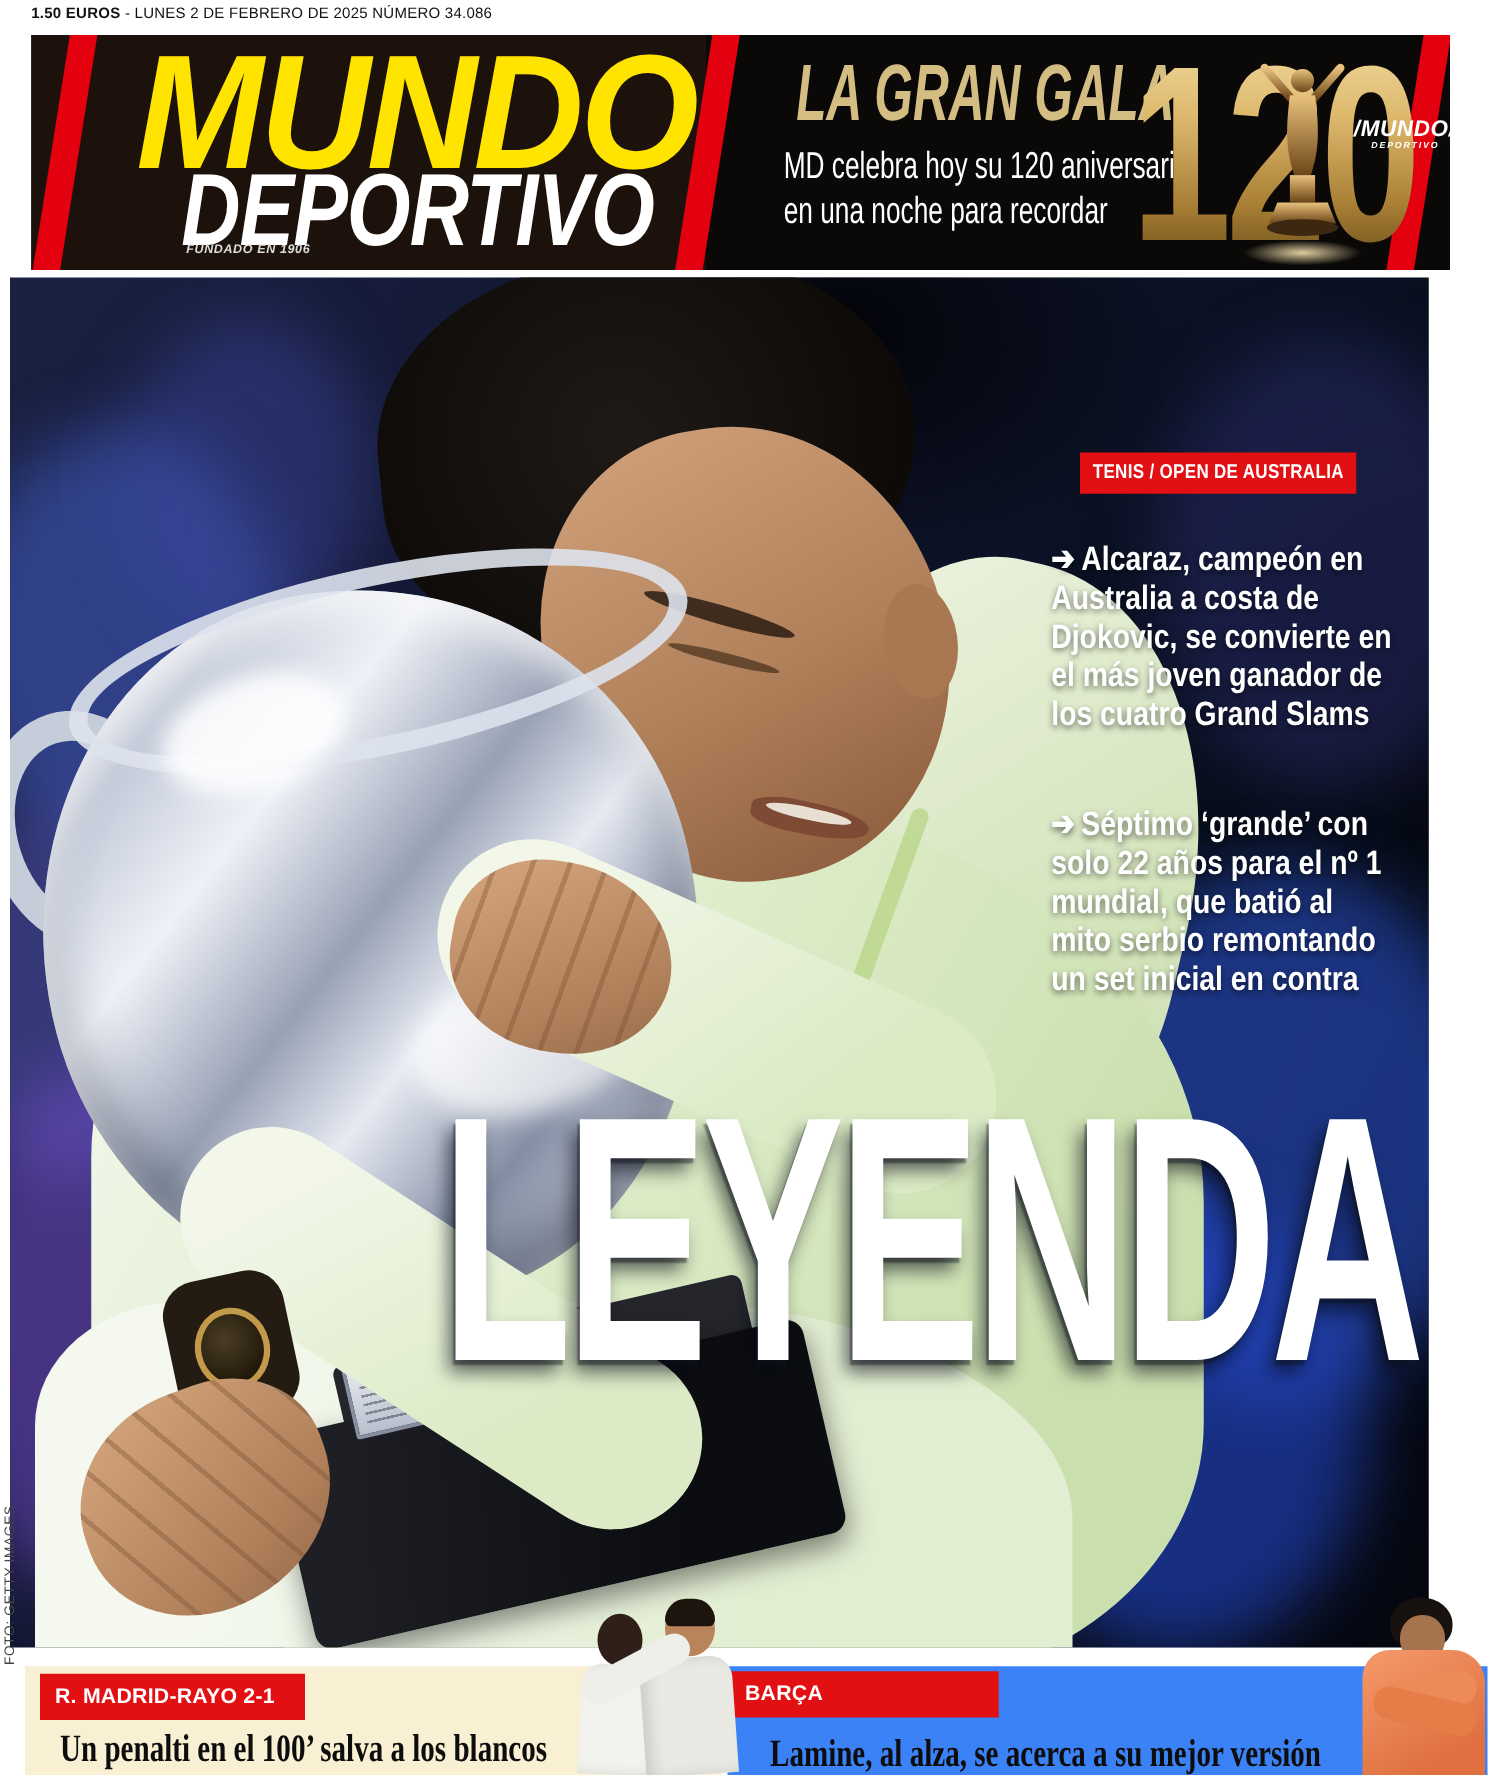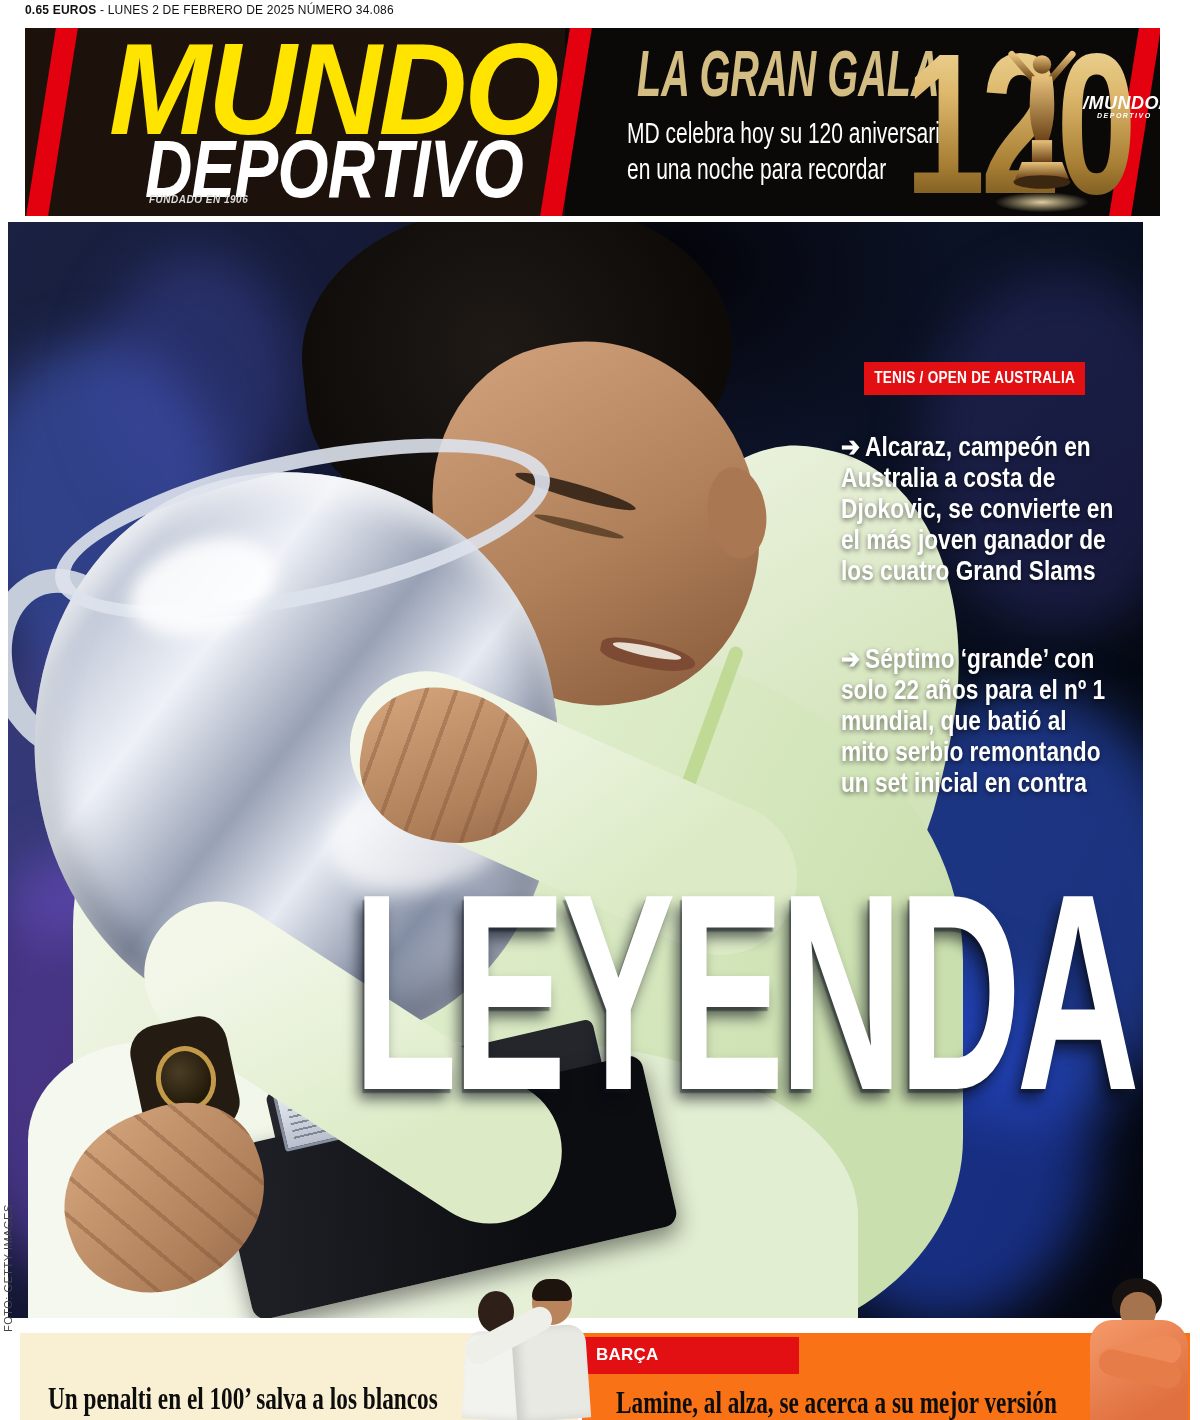--- a/index.html
+++ b/index.html
@@ -134,21 +134,21 @@
   .big-headline { position:absolute; left:345px; top:630px; z-index:9; color:#fff; font-weight:700;
           font-size:280px; line-height:1; letter-spacing:-8px; white-space:nowrap;
           transform:scaleX(.61); transform-origin:left top;
           text-shadow:-9px 10px 18px rgba(5,8,18,.6), -3px 4px 2px rgba(25,28,40,.45); }
 
   .credit { position:absolute; left:2px; top:1200px; height:132px; z-index:3;
           writing-mode:vertical-rl; transform:rotate(180deg); font-size:11px; color:#444; letter-spacing:.5px; }
 
   
   .boxL { position:absolute; left:20px;  top:1333px; width:558px; height:87px; background:#f9efd2; }
-  .boxR { position:absolute; left:582px; top:1333px; width:608px; height:87px; background:#f97316; }
+  .boxR { position:absolute; left:582px; top:1333px; width:608px; height:87px; background:#3b82f6; }
   .badge-foot { position:absolute; padding:8px 12px 9px; font-size:17px; letter-spacing:.2px; white-space:nowrap; }
   .badge-rm    { left:12px; top:6px; width:212px; }
   .badge-barca { left:2px;  top:4px; width:215px; }
   .foot-head { position:absolute; font-family:"Liberation Serif", serif; font-weight:700; font-size:31px;
           color:#0d0d0d; white-space:nowrap; transform:scaleX(.75); transform-origin:left top; }
   .fh-l { left:28px; top:48px; }
   .fh-r { left:34px; top:52px; }
 
   
   .players { position:absolute; left:452px; top:1281px; width:140px; height:139px; z-index:10; }
@@ -170,21 +170,21 @@
              background:linear-gradient(150deg,#f59a6a,#e0703f 80%); border-radius:22px 26px 0 0; }
   .lm-arm1 { position:absolute; left:12px; top:64px; width:86px; height:28px; background:#ee8a57; border-radius:16px; transform:rotate(-12deg); }
   .lm-arm2 { position:absolute; left:14px; top:78px; width:84px; height:26px; background:#e67c47; border-radius:16px; transform:rotate(13deg); }
 </style>
 </head>
 <body>
 
 <div class="page">
 
   <div class="topbar">
-    <span class="price">0.65 EUROS</span>
+    <span class="price">1.50 EUROS</span>
     <span>- LUNES 2 DE FEBRERO DE 2025 NÚMERO 34.086</span>
   </div>
 
   <div class="masthead">
     <div class="mast-bg-left"></div>
     <div class="mast-bg-right"></div>
     <div class="stripe s1"></div>
     <div class="stripe s2"></div>
     <div class="stripe s3"></div>
     <div class="mast-title1">MUNDO</div>
@@ -268,20 +268,21 @@
     <div class="bullet b2">
       <span class="arw">➔</span><span>Séptimo ‘grande’ con solo 22 años para el nº 1 mundial, que batió al mito serbio remontando un set inicial en contra</span>
     </div>
 
     <div class="big-headline">LEYENDA</div>
   </div>
 
   <div class="credit">FOTO:  GETTY IMAGES</div>
 
   <div class="boxL">
+    <div class="badge badge-foot badge-rm">R. MADRID-RAYO 2-1</div>
     <div class="foot-head fh-l">Un penalti en el 100’ salva a los blancos</div>
   </div>
 
   <div class="boxR">
     <div class="badge badge-foot badge-barca">BARÇA</div>
     <div class="foot-head fh-r">Lamine, al alza, se acerca a su mejor versión</div>
   </div>
 
   <div class="players">
     <div class="p1-body"></div>

